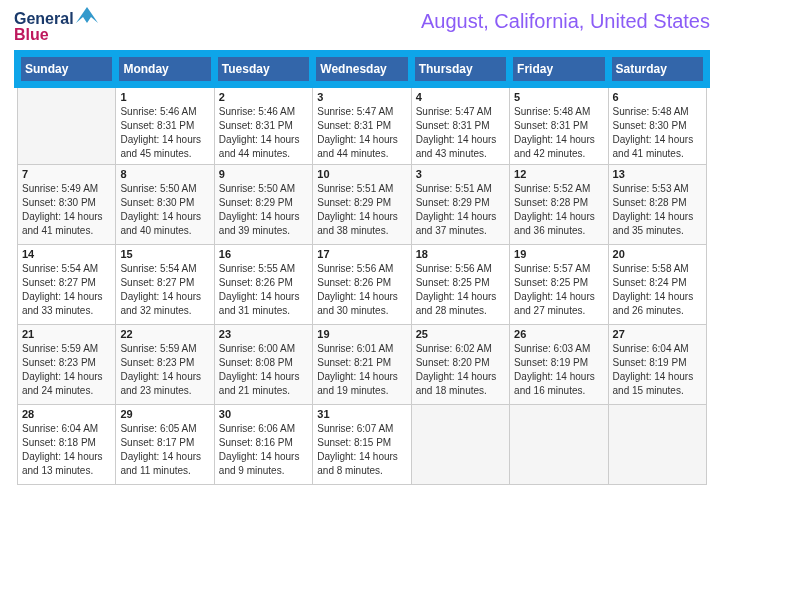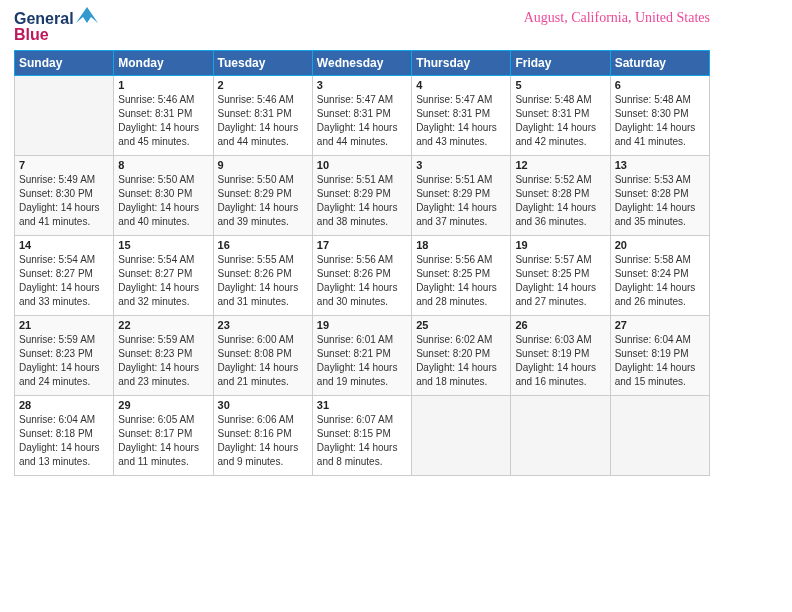--- a/index.html
+++ b/index.html
@@ -30,37 +30,36 @@
     .title-section {
       text-align: right;
     }
     .month-title {
       font-size: 38px;
       font-weight: bold;
       color: #222;
       line-height: 1.1;
     }
     .location {
-      font-size: 14px;
-      color: #ec4899;
-      font-family: Liberation Serif, serif;
+      font-size: 20px;
+      color: #8b5cf6;
     }
     table {
       width: 100%;
       border-collapse: collapse;
       table-layout: fixed;
     }
     thead th {
       background: #3366aa;
       color: #fff;
       font-size: 12px;
       font-weight: bold;
       padding: 5px 4px;
       text-align: left;
-      border: 1px solid #0ea5e9;
+      border: 7px solid #0ea5e9;
     }
     tbody td {
       border: 1px solid #ccc;
       vertical-align: top;
       padding: 3px 4px;
       font-size: 9.5px;
       color: #222;
       height: 80px;
     }
     .day-number {

